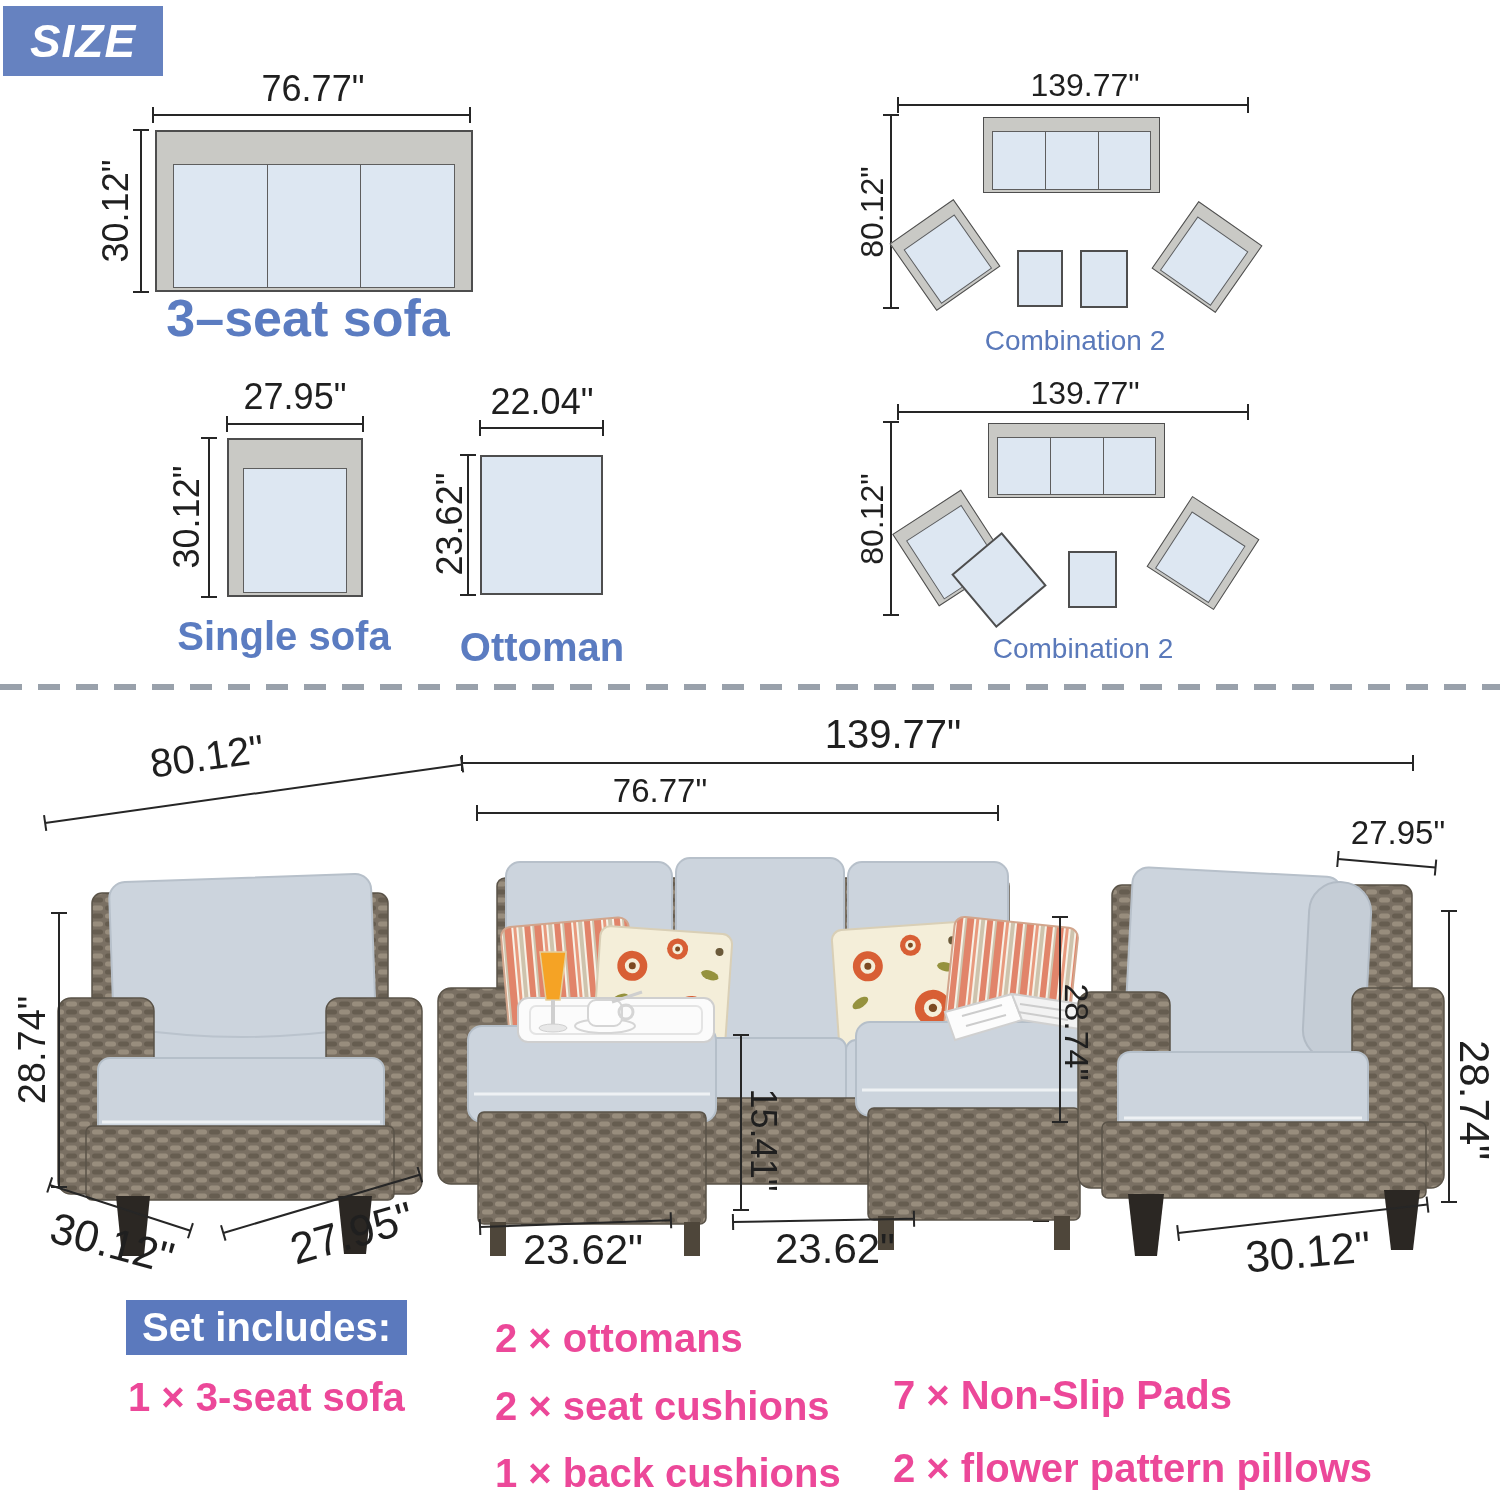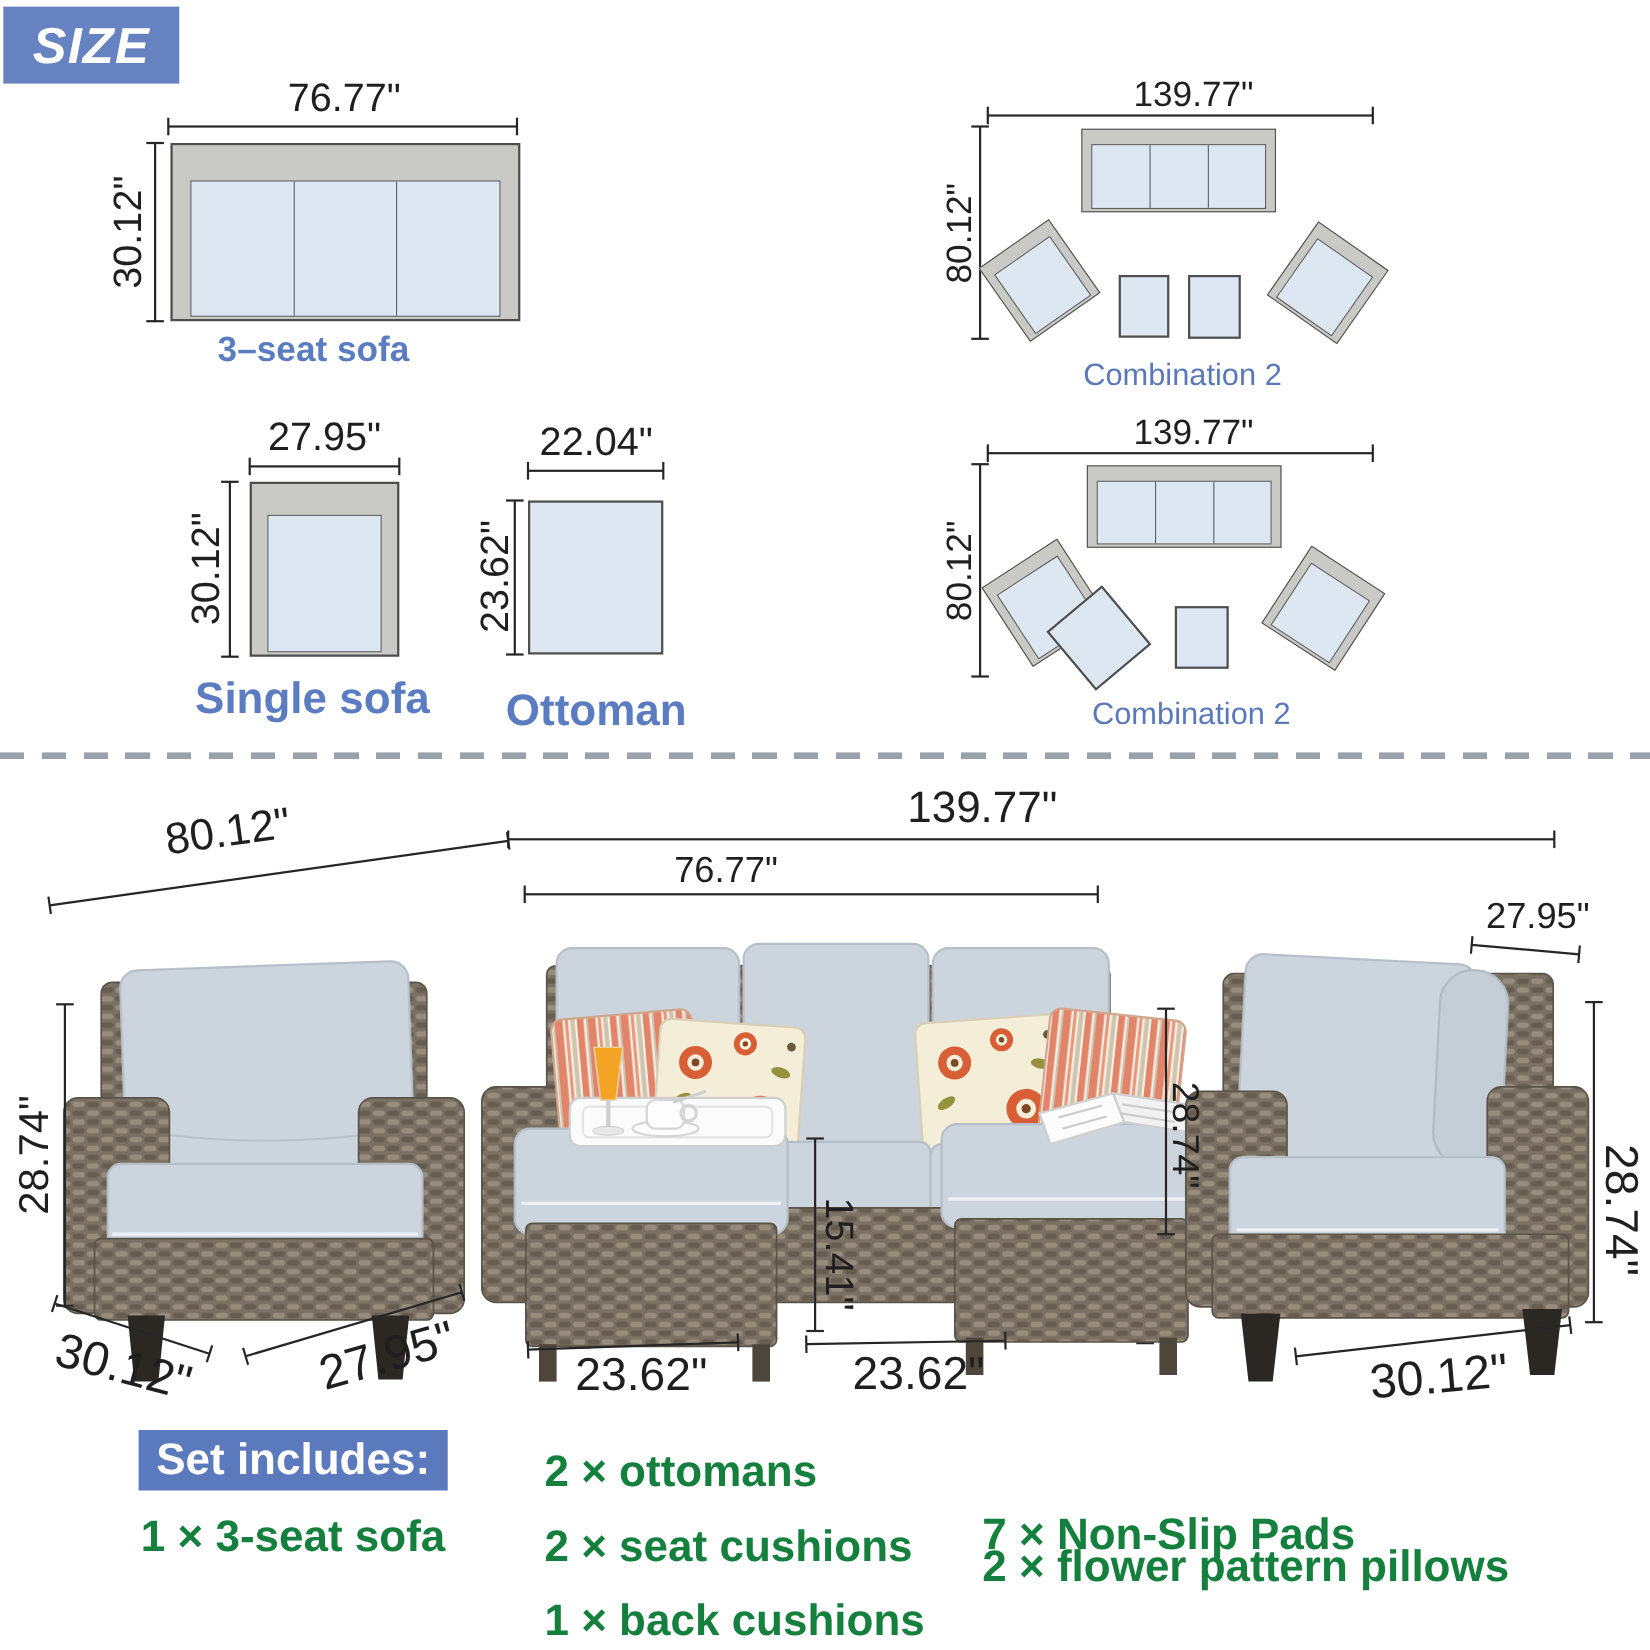--- a/index.html
+++ b/index.html
@@ -22,21 +22,21 @@
   .plain{position:absolute;background:#dde7f2;border:2px solid #4e4e4e;box-sizing:border-box;}
   .caption{position:absolute;transform:translate(-50%,-50%);font-weight:bold;color:#5b7cc1;white-space:nowrap;}
   .combo-caption{position:absolute;transform:translate(-50%,-50%);color:#5a79ba;white-space:nowrap;}
   .size-badge{position:absolute;left:3px;top:6px;width:160px;height:70px;background:#6682c0;
               color:#fff;font-style:italic;font-weight:bold;font-size:46px;letter-spacing:1px;
               display:flex;align-items:center;justify-content:center;}
   .divider{position:absolute;left:0;top:684px;width:1500px;height:6px;
            background:repeating-linear-gradient(90deg,#99a1ab 0 22px,transparent 22px 38px);}
   .inc-title{position:absolute;background:#5b79bd;color:#fff;font-weight:bold;font-size:40px;
              padding:5px 16px;white-space:nowrap;}
-  .inc-item{position:absolute;color:#15803d;font-weight:bold;font-size:40px;white-space:nowrap;}
+  .inc-item{position:absolute;color:#ec4899;font-weight:bold;font-size:40px;white-space:nowrap;}
 </style>
 </head>
 <body>
 
 <div id="canvas">
 
   <div class="size-badge">SIZE</div>
 
   <div class="dimlabel" style="left:313px;top:89px;font-size:36px">76.77"</div>
   <div class="hdim" style="left:153px;top:114px;width:317px">
@@ -47,21 +47,21 @@
   <div class="vdim" style="left:140px;top:130px;height:162px">
       <i class="tk t"></i>
       <i class="tk b"></i>
     </div>
   <div class="frame" style="left:155px;top:130px;width:318px;height:162px">
     <div class="seat" style="left:16px;right:16px;top:32px;bottom:2px">
       <div class="sep" style="left:33.3%"></div>
         <div class="sep" style="left:66.6%"></div>
     </div>
   </div>
-  <div class="caption" style="left:285px;top:318px;font-size:32px">3–seat sofa</div>
+  <div class="caption" style="left:308px;top:318px;font-size:52px">3–seat sofa</div>
 
   <div class="dimlabel" style="left:295px;top:397px;font-size:36px">27.95"</div>
   <div class="hdim" style="left:227px;top:423px;width:136px">
       <i class="tk l"></i>
       <i class="tk r"></i>
     </div>
   <div class="dimlabel" style="left:187px;top:517px;font-size:36px;transform:translate(-50%,-50%) rotate(-90deg)">30.12"</div>
   <div class="vdim" style="left:208px;top:438px;height:159px">
       <i class="tk t"></i>
       <i class="tk b"></i>
@@ -345,15 +345,15 @@
       <i class="tk l"></i>
       <i class="tk r"></i>
     </div>
 
   <div class="inc-title" style="left:126px;top:1300px">Set includes:</div>
   <div class="inc-item" style="left:128px;top:1375px">1 × 3-seat sofa</div>
   <div class="inc-item" style="left:495px;top:1316px">2 × ottomans</div>
   <div class="inc-item" style="left:495px;top:1384px">2 × seat cushions</div>
   <div class="inc-item" style="left:495px;top:1451px">1 × back cushions</div>
   <div class="inc-item" style="left:893px;top:1373px">7 × Non-Slip Pads</div>
-  <div class="inc-item" style="left:893px;top:1402px">2 × flower pattern pillows</div>
+  <div class="inc-item" style="left:893px;top:1446px">2 × flower pattern pillows</div>
 
 </div>
 
 </body></html>

